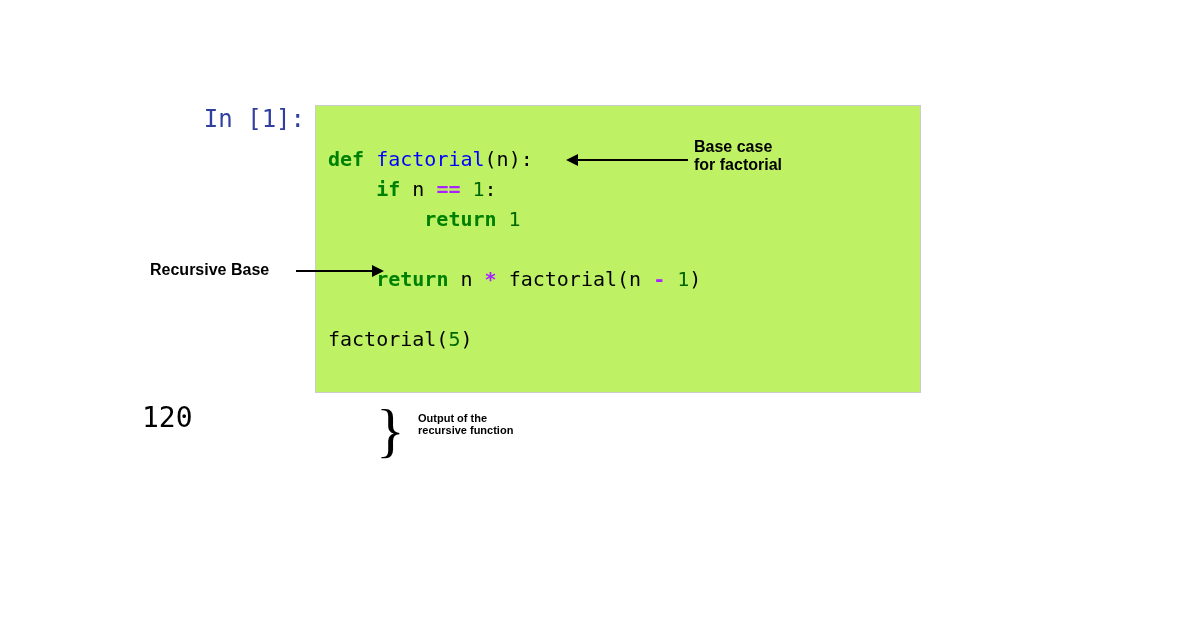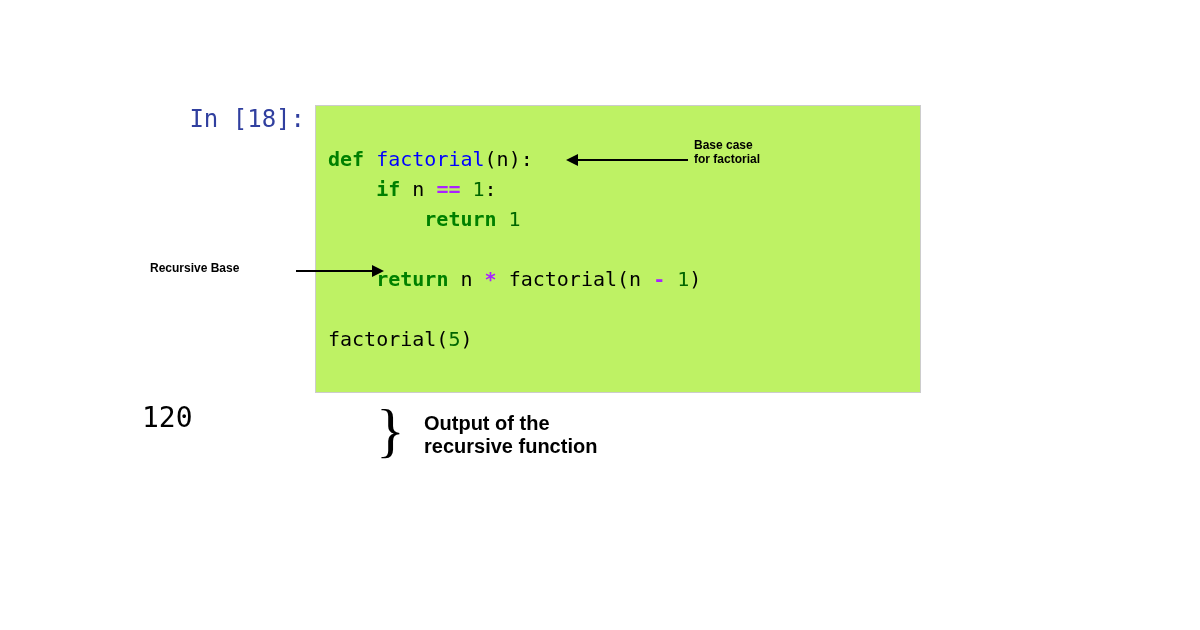--- a/index.html
+++ b/index.html
@@ -52,21 +52,21 @@
     .kw { color: #008000; font-weight: bold; }
     .fn { color: #0000ff; }
     .op { color: #aa22ff; font-weight: bold; }
     .num { color: #006600; }
     .plain { color: #000; }
 
     .annotation {
       position: absolute;
       font-family: "Arial", sans-serif;
       font-weight: 700;
-      font-size: 12px;
+      font-size: 16px;
       color: #000;
     }
     .arrow-line {
       position: absolute;
       background: #000;
       height: 2px;
     }
     .arrow-head-left {
       position: absolute;
       width: 0;
@@ -89,21 +89,21 @@
       font-family: serif;
       line-height: 1;
     }
   </style>
 </head>
 <body>
 
 <div class="container">
 
   <div class="row">
-    <div class="prompt prompt-in">In [18]:</div>
+    <div class="prompt prompt-in">In [1]:</div>
     <div class="code-cell">
 <span class="kw">def</span> <span class="fn">factorial</span><span class="plain">(n):</span>
     <span class="kw">if</span><span class="plain"> n </span><span class="op">==</span><span class="num"> 1</span><span class="plain">:</span>
         <span class="kw">return</span><span class="num"> 1</span>
 
     <span class="kw">return</span><span class="plain"> n </span><span class="op">*</span><span class="plain"> factorial(n </span><span class="op">-</span><span class="num"> 1</span><span class="plain">)</span>
 
 <span class="plain">factorial(</span><span class="num">5</span><span class="plain">)</span>
     </div>
   </div>
@@ -121,16 +121,16 @@
   <div>for factorial</div>
 </div>
 
 <div class="annotation" style="top:261px; left:150px;">
   <span>Recursive Base</span>
 </div>
 <div class="arrow-line" style="top:270px; left:296px; width:78px;"></div>
 <div class="arrow-head-right" style="top:265px; left:372px;"></div>
 
 <div class="brace" style="top:400px; left:376px;">}</div>
-<div class="annotation" style="top:412px; left:418px; font-size:20px;margin-left:6px;">
+<div class="annotation" style="top:412px; left:418px; font-size:11px;">
   <div>Output of the</div>
   <div>recursive function</div>
 </div>
 
 </body></html>

